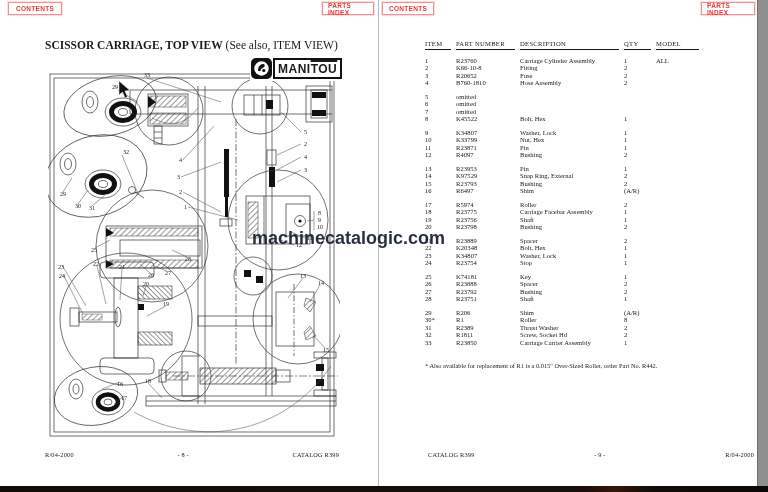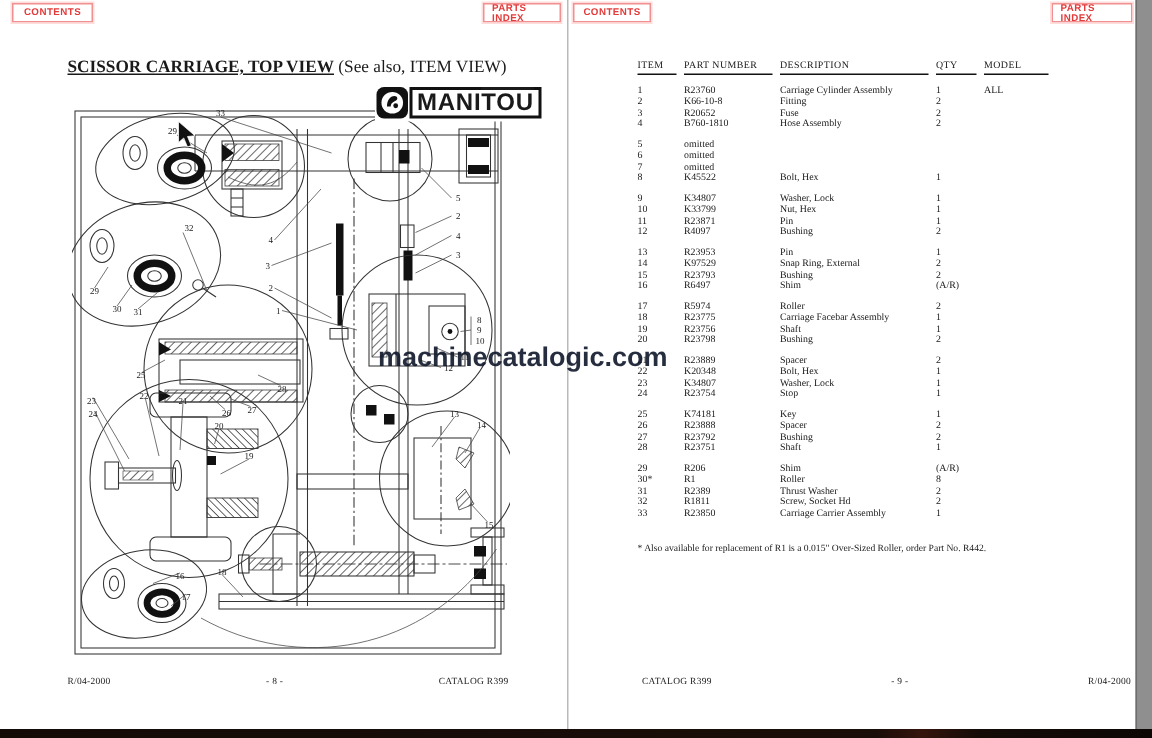--- a/index.html
+++ b/index.html
@@ -20,33 +20,33 @@
   #btn-partsindex-right{ left:701px; width:54px; }
 
   
   .page-divider { position:absolute; left:378px; top:0; width:1px; height:487px; background:#b9b9b9; }
   .scroll-strip { position:absolute; right:0; top:0; width:11px; height:492px; background:#8f8f8f; border-left:1px solid #6e6e6e; }
   .bottom-bar   { position:absolute; left:0; bottom:0; width:768px; height:6px;
                   background:linear-gradient(90deg,#140b07 0%,#1a0e08 76%,#34150c 80%,#140b07 85%,#0c0705 100%); }
 
   
   .page-title { position:absolute; left:45px; top:39px; font-size:11.5px; white-space:nowrap; }
-  .page-title .t-bold { font-weight:bold;text-decoration:underline; }
+  .page-title .t-bold { font-weight:bold; }
 
   #diagram-svg { position:absolute; left:48px; top:64px; }
   #diagram-svg text { font-family:"Liberation Serif", serif; font-size:6px; fill:#222; }
   #diagram-svg .ln  { stroke:#333; stroke-width:.7; fill:none; }
   #diagram-svg .ldr { stroke:#444; stroke-width:.5; fill:none; }
 
   .logo-box { position:absolute; left:250px; top:56px; height:25px; display:flex; align-items:center;
               background:#fff; padding:1px; z-index:5; }
   .logo-icon { width:21px; height:21px; background:#111; border-radius:5px;
                display:flex; align-items:center; justify-content:center; margin-right:1px; }
   .logo-text { border:2px solid #111; padding:0 3px; font-family:"Liberation Sans", sans-serif;
-               font-weight:bold; font-size:16px; letter-spacing:.5px; height:21px;
+               font-weight:bold; font-size:12px; letter-spacing:.5px; height:21px;
                display:flex; align-items:center; background:#fff; }
   .logo-text .bar { text-decoration:overline; text-decoration-thickness:2px; }
 
   .page-footer { position:absolute; top:451px; display:flex; justify-content:space-between;
                  font-size:6.3px; letter-spacing:.2px; }
   #footer-left  { left:45px;  width:294px; }
   #footer-right { left:428px; width:326px; }
 
   
   .parts-table { position:absolute; left:425px; top:40px; width:330px; font-size:6.6px; line-height:7.5px; }

